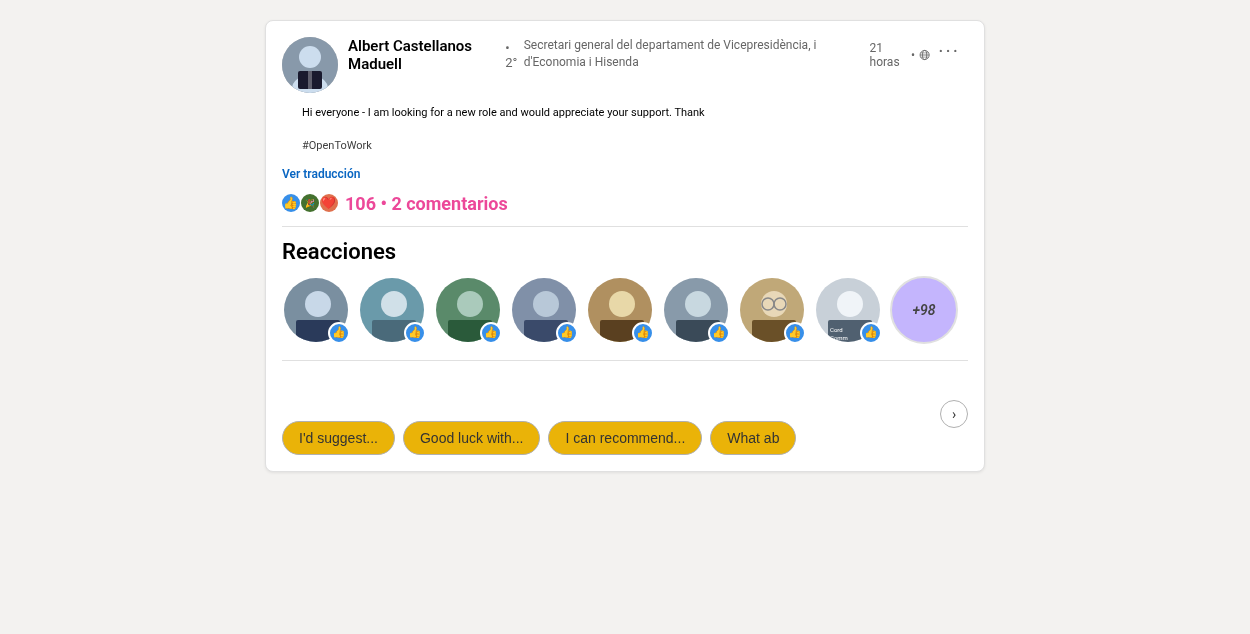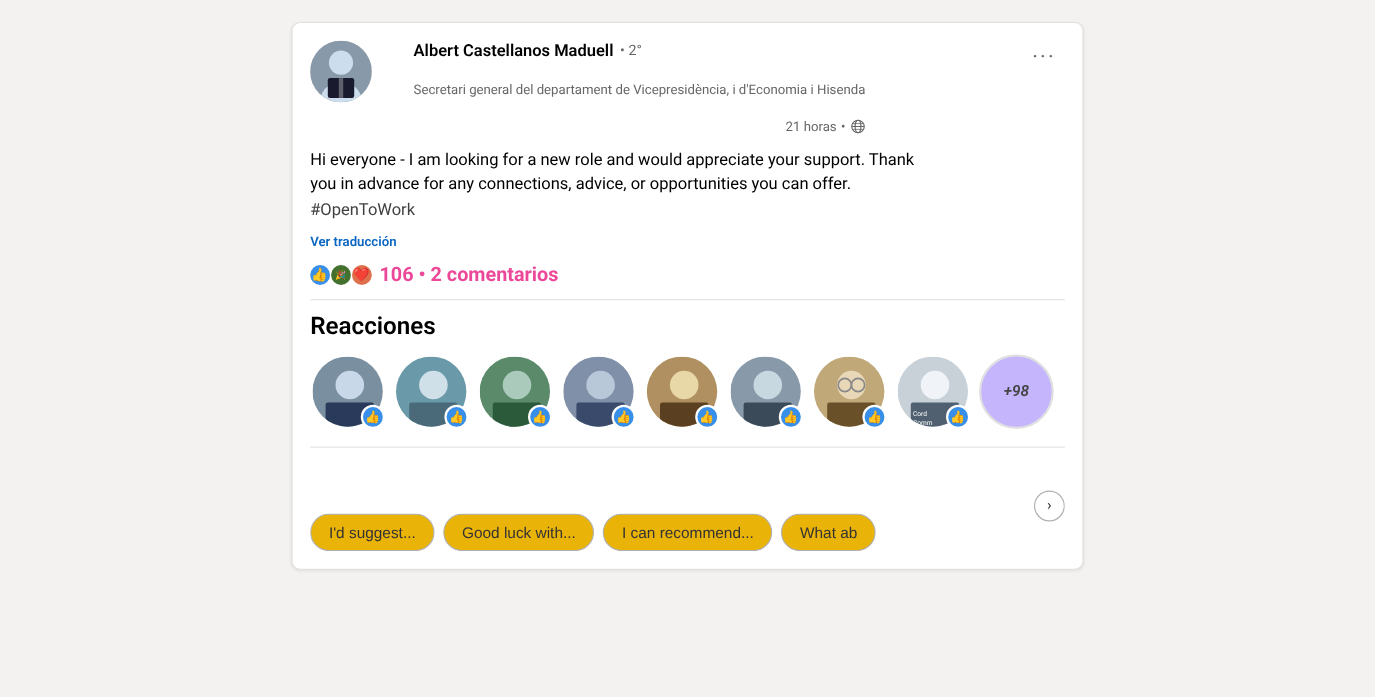--- a/index.html
+++ b/index.html
@@ -39,23 +39,22 @@
       flex-shrink: 0;
       background: #c0c0c0;
     }
     
     .avatar-silhouette {
       width: 56px;
       height: 56px;
     }
     .author-info {
       display: flex;
-      flex-direction: column;
-      gap: 18px;
-      margin-left: 28px;
+      flex-direction: row;
+      gap: 2px;
     }
     .author-name-row {
       display: flex;
       align-items: center;
       gap: 6px;
     }
     .author-name {
       font-size: 15px;
       font-weight: 600;
       color: #000000;
@@ -84,24 +83,25 @@
     }
     .more-options {
       font-size: 20px;
       color: #666666;
       cursor: pointer;
       letter-spacing: 2px;
       padding: 4px 8px;
       line-height: 1;
     }
     .post-content {
-      font-size: 15px;
+      font-size: 11px;
       color: #000000;
       line-height: 1.5;
       margin-bottom: 12px;
+      margin-left: 20px;
     }
     .hashtag {
       color: #404040;
       font-weight: 400;
     }
     .translate-link {
       color: #0a66c2;
       font-size: 12px;
       font-weight: 600;
       cursor: pointer;
@@ -276,21 +276,21 @@
           </svg>
         </div>
       </div>
     </div>
 
     <div class="more-options">···</div>
   </div>
 
   <div class="post-content">
     <span>Hi everyone - I am looking for a new role and would appreciate your support. Thank</span><br>
-    <span>you in advance for any connections, advice, or opportunities you can offer.</span><br>
+    <br>
     <span class="hashtag">#OpenToWork</span>
   </div>
 
   <a class="translate-link">Ver traducción</a>
 
   <div class="reactions-summary">
     <div class="reaction-icons">
       <span class="reaction-emoji reaction-like">👍</span>
       <span class="reaction-emoji reaction-celebrate">
         <svg width="12" height="12" viewBox="0 0 12 12" xmlns="http://www.w3.org/2000/svg">

